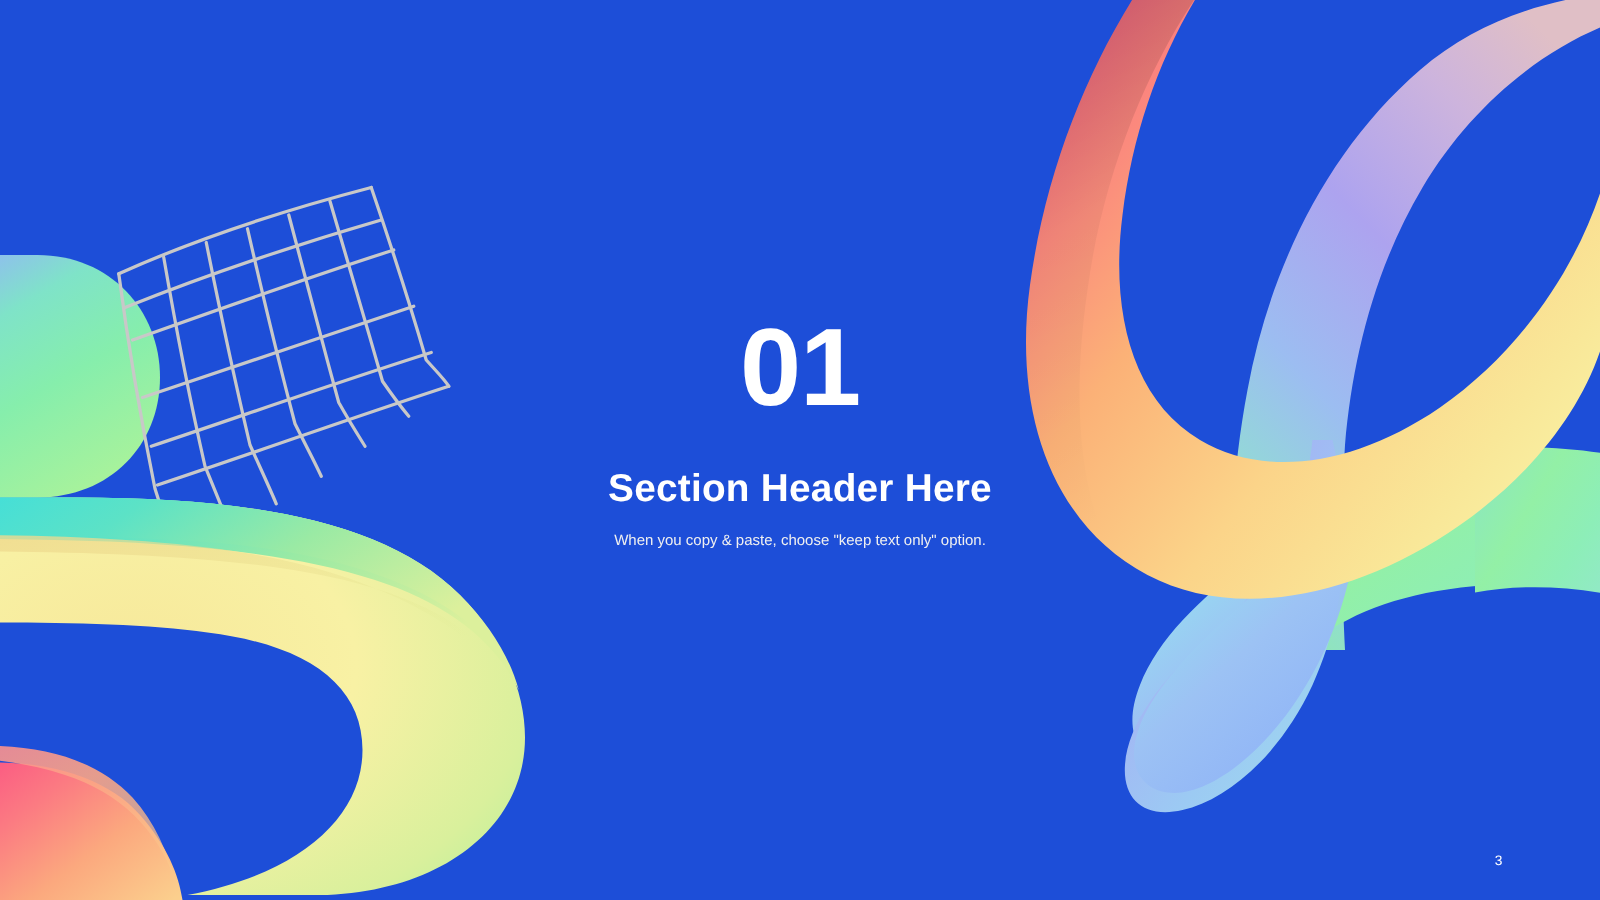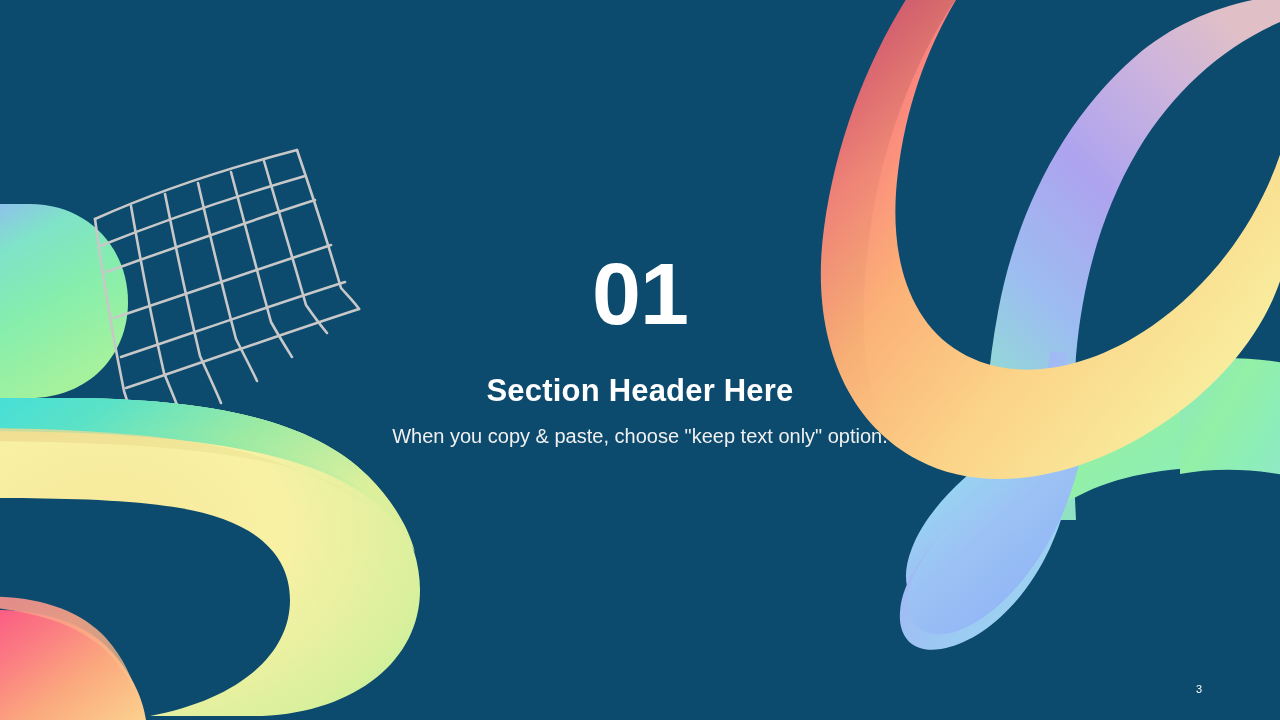--- a/index.html
+++ b/index.html
@@ -8,21 +8,21 @@
     padding: 0;
     background: #000000;
   }
   body {
     font-family: "Liberation Sans", sans-serif;
   }
   .slide {
     position: relative;
     width: 1280px;
     height: 720px;
-    background: #0c4a6e;
+    background: #1d4ed8;
     overflow: hidden;
   }
   .art-layer {
     position: absolute;
     inset: 0;
     width: 1280px;
     height: 720px;
     pointer-events: none;
   }
   .text-block {
@@ -53,21 +53,21 @@
     line-height: 1.0;
     letter-spacing: 0.2px;
     margin: 0;
     padding: 37px 0 0 0;
     text-align: center;
   }
   .section-subtitle {
     display: block;
     color: #f0f0f0;
     font-family: "Liberation Sans", sans-serif;
-    font-size: 20px;
+    font-size: 12px;
     font-weight: normal;
     line-height: 1.0;
     margin: 0;
     padding: 20px 0 0 0;
   }
   .page-number {
     position: absolute;
     right: 78px;
     bottom: 25px;
     color: #ffffff;

